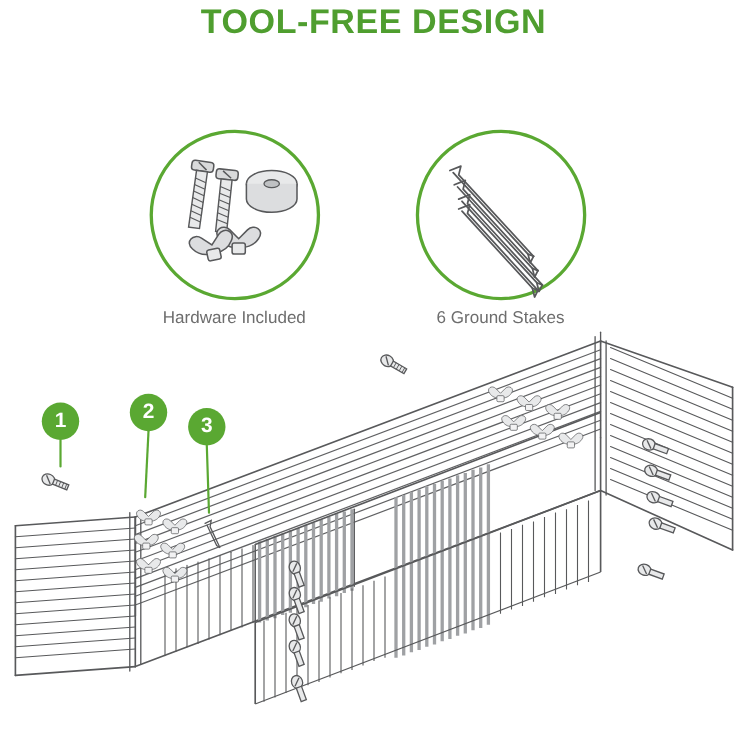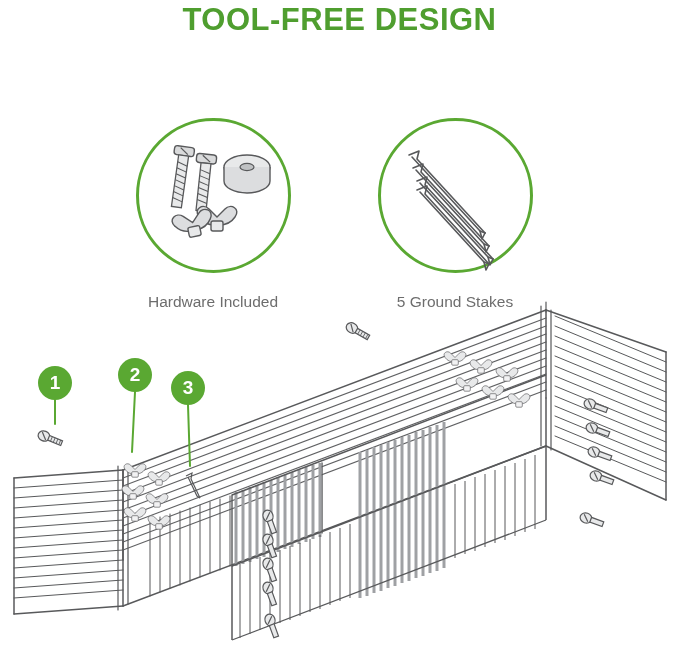--- a/index.html
+++ b/index.html
@@ -56,21 +56,21 @@
     width: 155px;
     height: 155px;
     border: 3px solid #5aa832;
     border-radius: 50%;
     box-sizing: border-box;
     position: relative;
     margin: 0 auto;
     background: #fff;
   }
   .feature-label {
-    margin-top: 20px;
+    margin-top: 8px;
     font-size: 15.5px;
     color: #6d6d6d;
     white-space: nowrap;
   }
   
   .badge {
     position: absolute;
     width: 34px;
     height: 34px;
     border-radius: 50%;
@@ -175,21 +175,21 @@
             <path d="M99,110 L101,118 L104,112"></path>
           </g>
           <g transform="translate(12,39)">
             <path d="M24,30 L34,26 L32,34 L96,104"></path>
             <path d="M27,32 L91,102 L96,104"></path>
             <path d="M91,102 L93,110 L96,104"></path>
           </g>
         </g>
       </svg>
     </div>
-    <div class="feature-label">5 Ground Stakes</div>
+    <div class="feature-label">6 Ground Stakes</div>
   </div>
 
   <svg class="art" viewBox="0 0 679 664">
     <g fill="none" stroke="#58595b" stroke-width="1.5" stroke-linejoin="round" stroke-linecap="round">
 
       <path d="M123,470 L546,310"></path>
       <path d="M123,470 L123,560"></path>
       <path d="M546,310 L546,398"></path>
 
       <g stroke-width="1.1" opacity="0.95">

